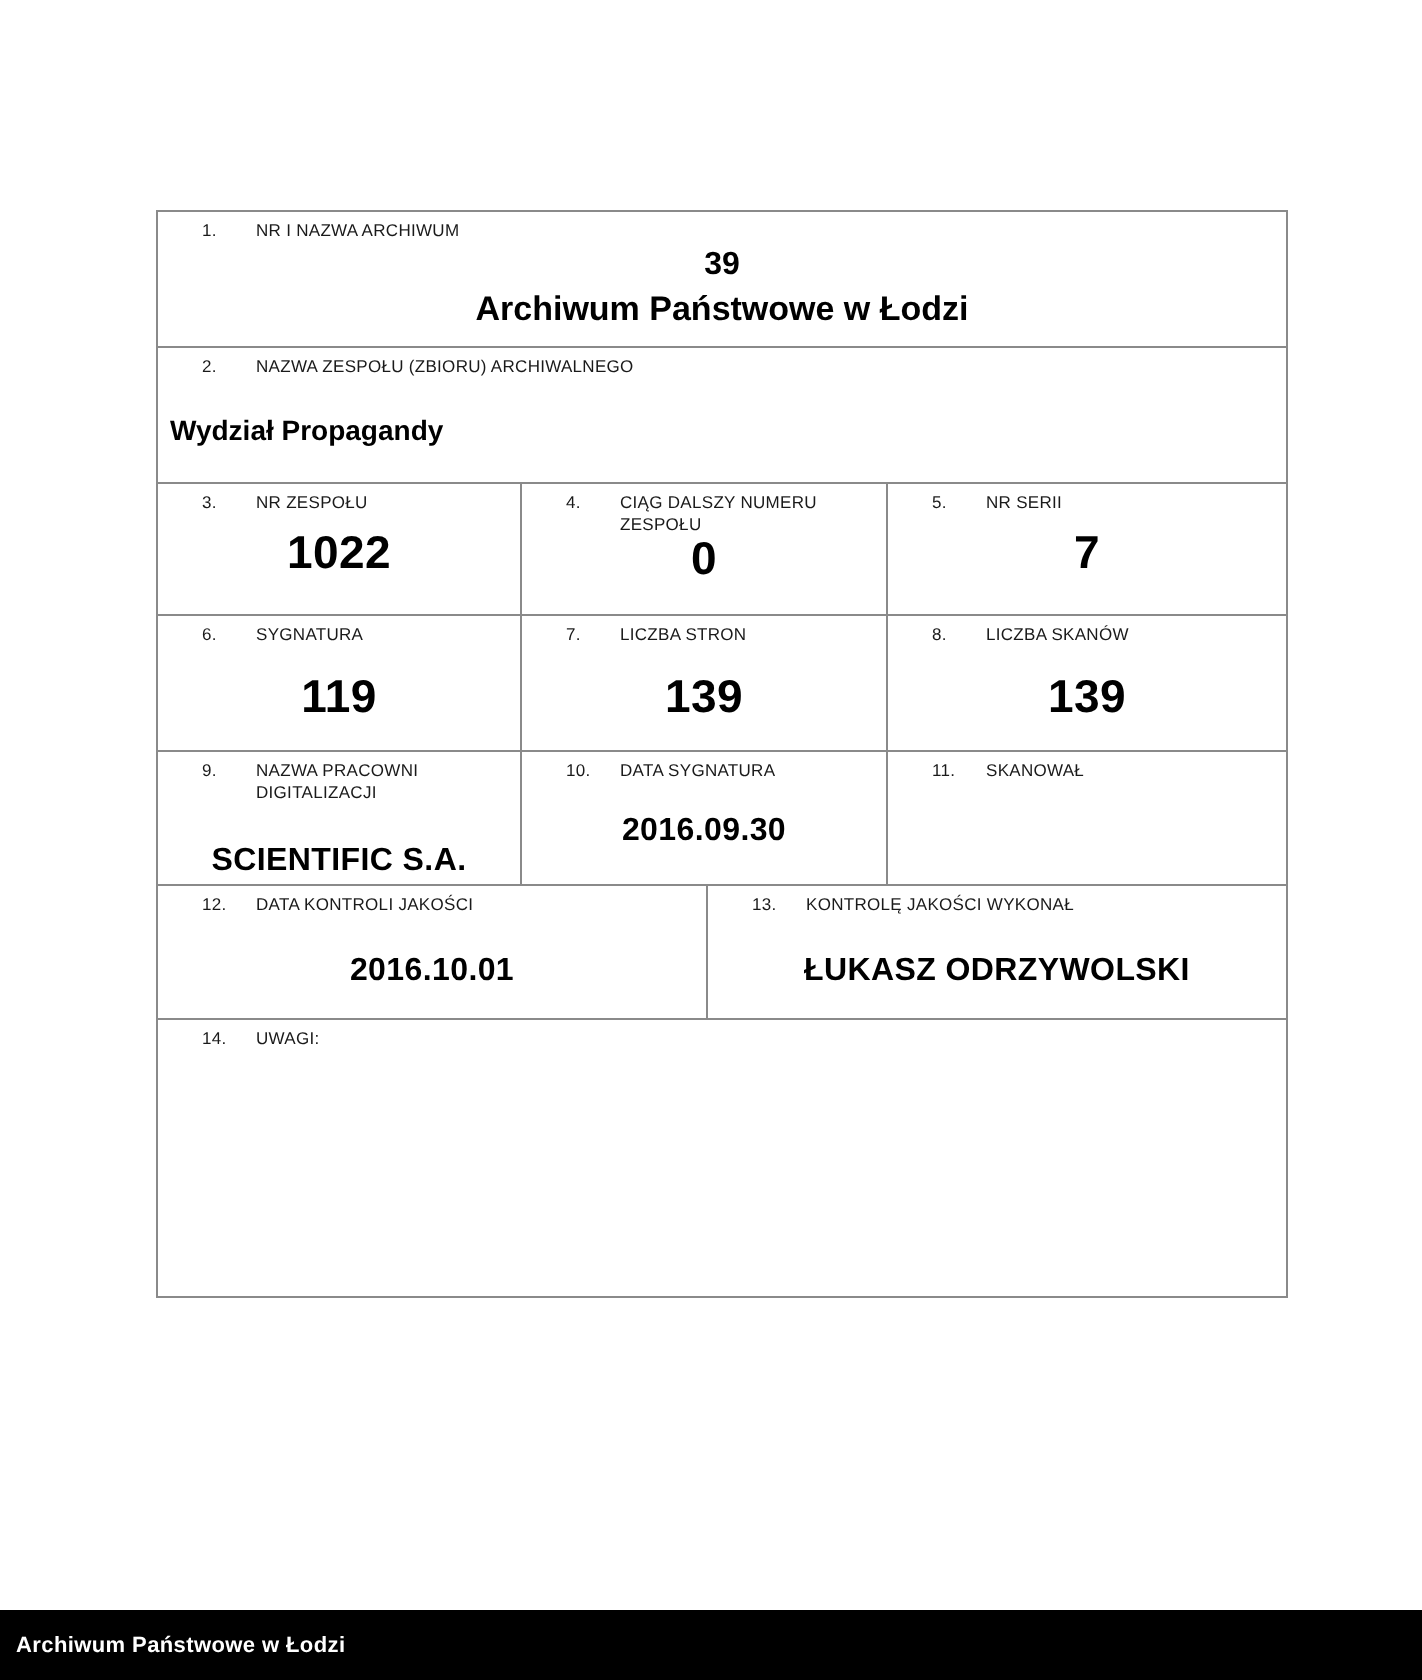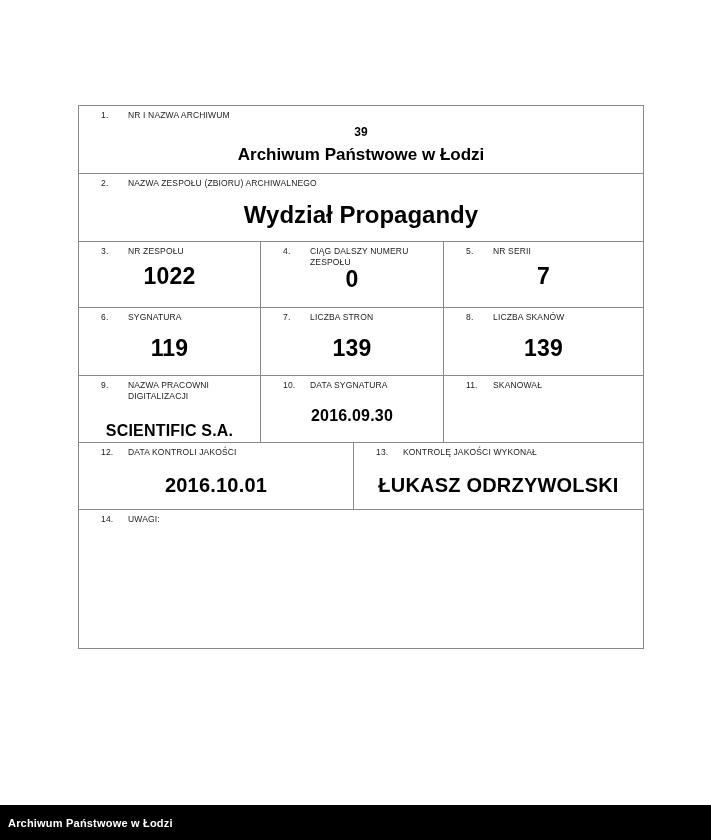--- a/index.html
+++ b/index.html
@@ -87,44 +87,44 @@
     line-height: 21px;
     letter-spacing: 0.2px;
   }
 
   
   .archive-value {
     margin-top: 1px;
     text-align: center;
   }
   .archive-value .archive-num {
-    font-size: 12px;
+    font-size: 16px;
     font-weight: bold;
     line-height: 21px;
   }
   .archive-value .archive-name {
     font-size: 17px;
     font-weight: bold;
     line-height: 23px;
   }
 
   .fonds-value {
     margin-top: 15px;
-    font-size: 24px;
-    font-weight: bold;
-    text-align: center;
+    font-size: 14px;
+    font-weight: bold;
+    text-align: left;
     line-height: 22px;
   }
 
   .v-nums   { margin-top: 9px; }
   .v-nums-0 { margin-top: 1px; }
   .v-counts { margin-top: 15px; }
   .v-scan   { margin-top: 18px; font-size: 16px; }
   .v-scan-wide { margin-top: 14px; font-size: 16px; }
-  .v-qc     { margin-top: 17px; font-size: 20px; }
+  .v-qc     { margin-top: 17px; font-size: 16px; }
 
   
   .bottom-bar {
     position: absolute;
     left: 0;
     bottom: 0;
     width: 711px;
     height: 35px;
     background: #000000;
     display: flex;

